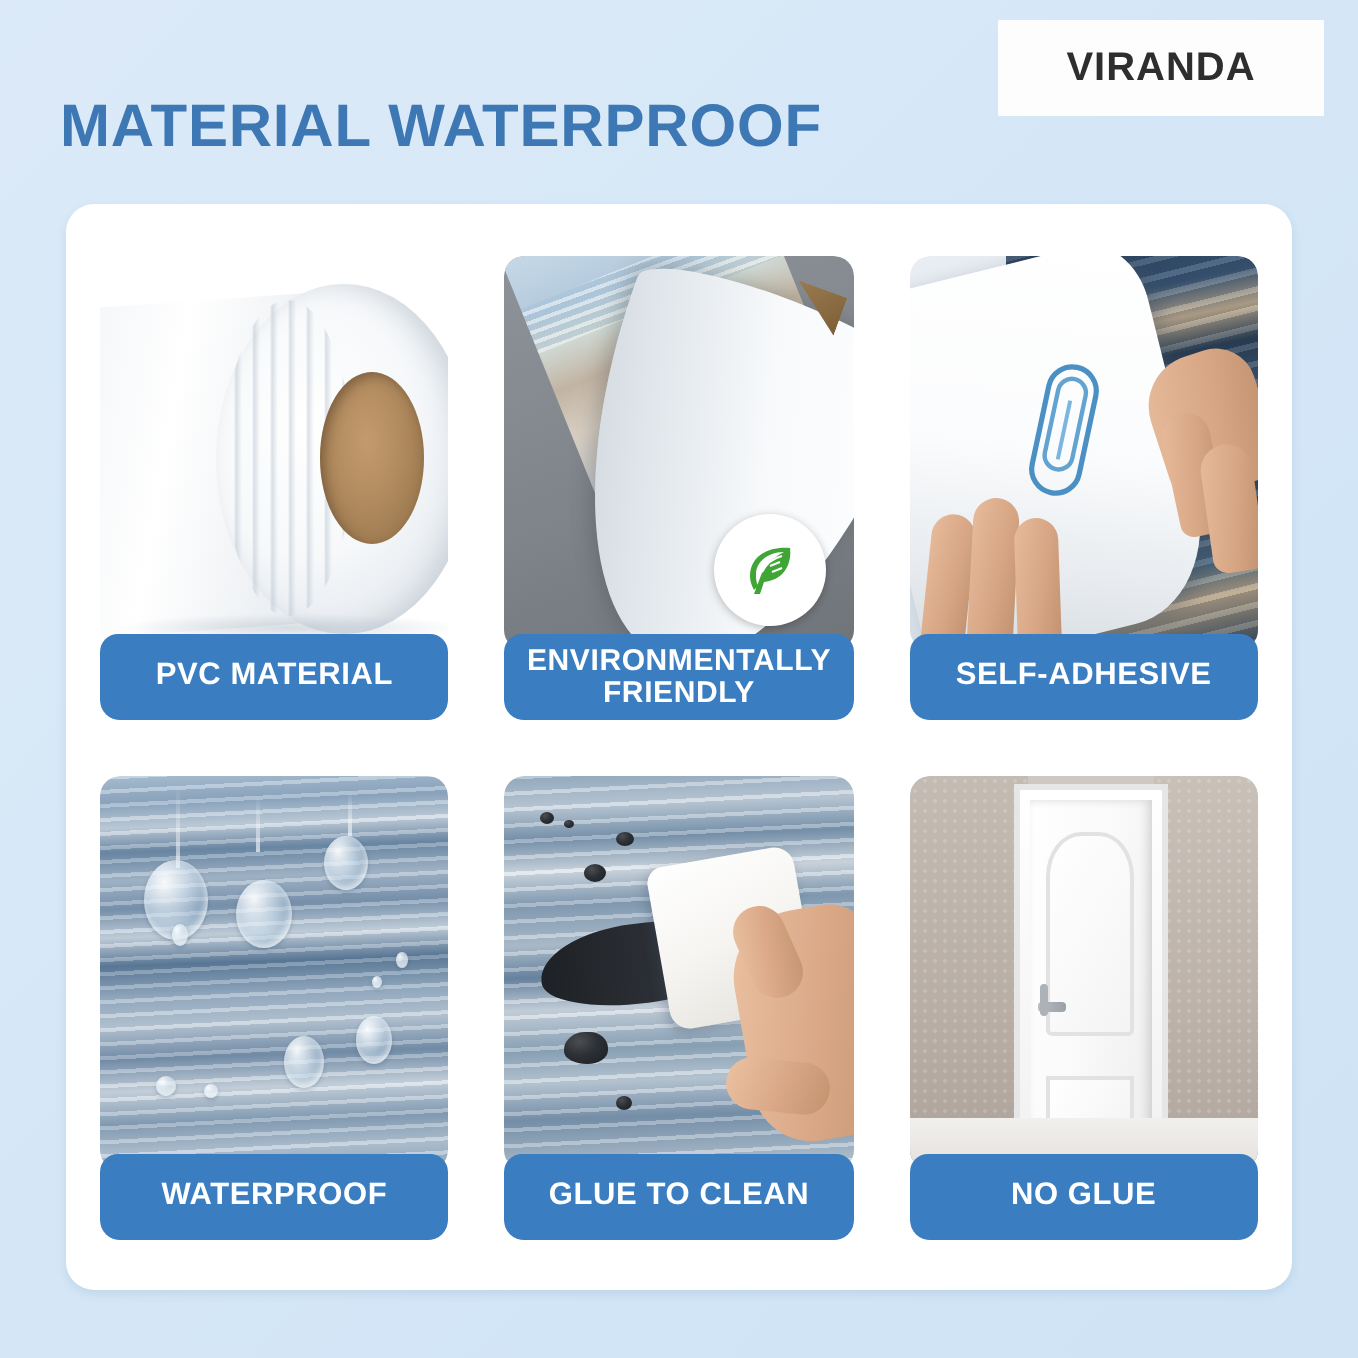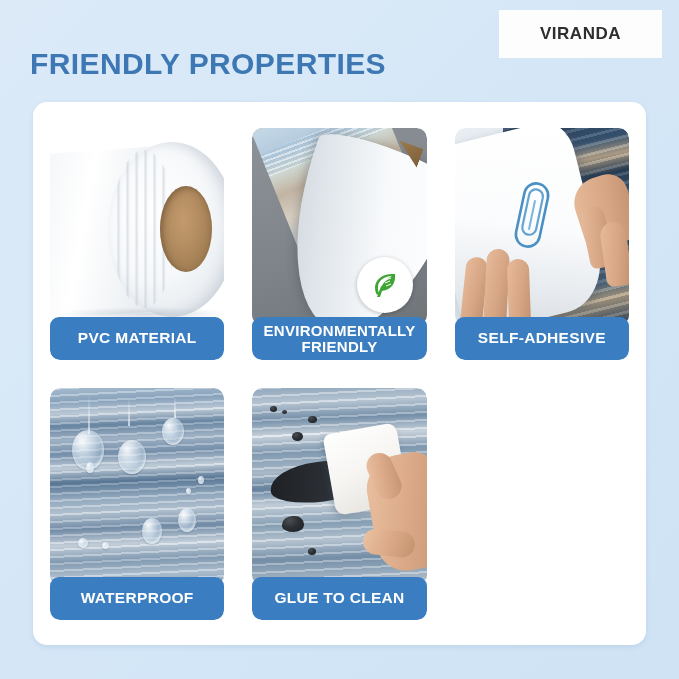--- a/index.html
+++ b/index.html
@@ -30,21 +30,21 @@
     right: 17px;
     width: 163px;
     height: 48px;
     background: #fdfdfd;
     display: flex;
     align-items: center;
     justify-content: center;
   }
 
   .brand-text {
-    font-size: 17px;
+    font-size: 20px;
     font-weight: bold;
     letter-spacing: 0.5px;
     color: #2e2e2e;
     font-family: "Liberation Sans", sans-serif;
   }
 
   .page-title {
     position: absolute;
     left: 30px;
     top: 47px;
@@ -358,21 +358,21 @@
   }
   .ng-skirt {
     position:absolute; left:0; right:0; bottom:0; height:13%;
     background: linear-gradient(180deg,#f2f0ee 0%, #e3e0dc 100%);
   }
 </style>
 </head>
 <body>
 
 <div class="header">
-  <div class="page-title">FRIENDLY PROPERTIES</div>
+  <div class="page-title">MATERIAL WATERPROOF</div>
   <div class="brand-box">
     <span class="brand-text">VIRANDA</span>
   </div>
 </div>
 
 <div class="panel">
   <div class="grid">
 
     <div class="card">
       <div class="card-media">
@@ -465,15 +465,30 @@
         <div class="ec-cloth"></div>
         <div class="ec-hand">
             <i></i>
             <i></i>
             <i></i>
           </div>
       </div>
       <div class="card-label">GLUE TO CLEAN</div>
     </div>
 
+    <div class="card">
+      <div class="card-media">
+        <div class="ng-bg"></div>
+        <div class="ng-wall-l"></div>
+        <div class="ng-wall-r"></div>
+        <div class="ng-frame"></div>
+        <div class="ng-door">
+          <div class="ng-panel-top"></div>
+          <div class="ng-panel-bot"></div>
+          <div class="ng-handle"></div>
+        </div>
+        <div class="ng-skirt"></div>
+      </div>
+      <div class="card-label">NO GLUE</div>
+    </div>
 
   </div>
 </div>
 
 </body></html>

